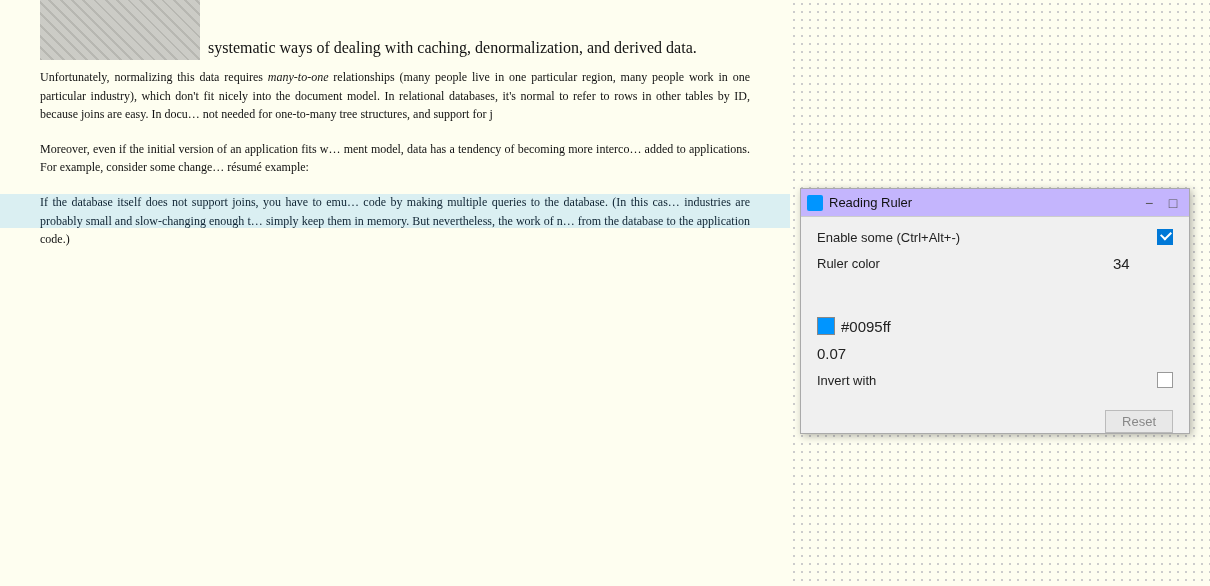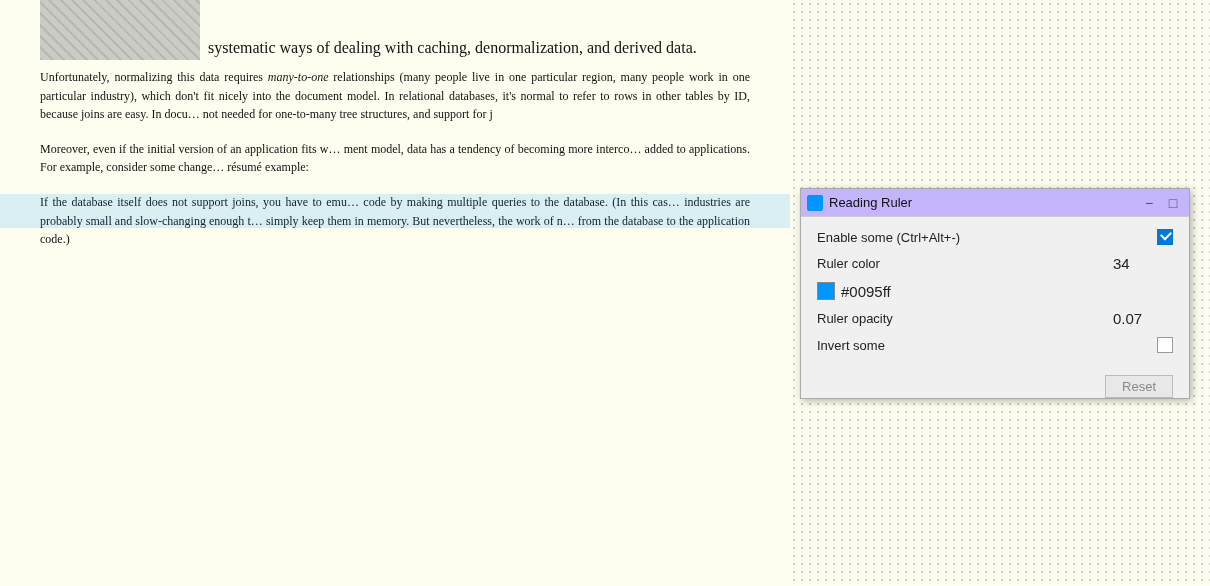--- a/index.html
+++ b/index.html
@@ -219,20 +219,21 @@
       border: 1px solid #888;
       display: inline-block;
       margin-right: 6px;
       vertical-align: middle;
       flex-shrink: 0;
     }
 
     .color-value-group {
       display: flex;
       align-items: flex-end;
+      margin-top: 35px;
     }
 
     .reset-btn {
       background: #e8e8e8;
       border: 1px solid #bbb;
       padding: 3px 16px;
       font-family: 'Segoe UI', Arial, sans-serif;
       font-size: 13px;
       color: #888;
       cursor: default;
@@ -297,26 +298,25 @@
     </div>
 
     <div class="ruler-row">
       <div class="color-value-group">
         <span class="color-swatch"></span>
         <span class="ruler-value">#0095ff</span>
       </div>
     </div>
 
     <div class="ruler-row">
-      <span class="ruler-label">Ruler opacity</span>
       <span class="ruler-value">0.07</span>
     </div>
 
     <div class="ruler-row">
-      <span class="ruler-label">Invert some</span>
+      <span class="ruler-label">Invert with</span>
       <input type="checkbox" class="ruler-checkbox unchecked" style="">
     </div>
 
     <div class="ruler-divider"></div>
 
     <div style="text-align: right;">
       <button class="reset-btn">Reset</button>
     </div>
 
   </div>

